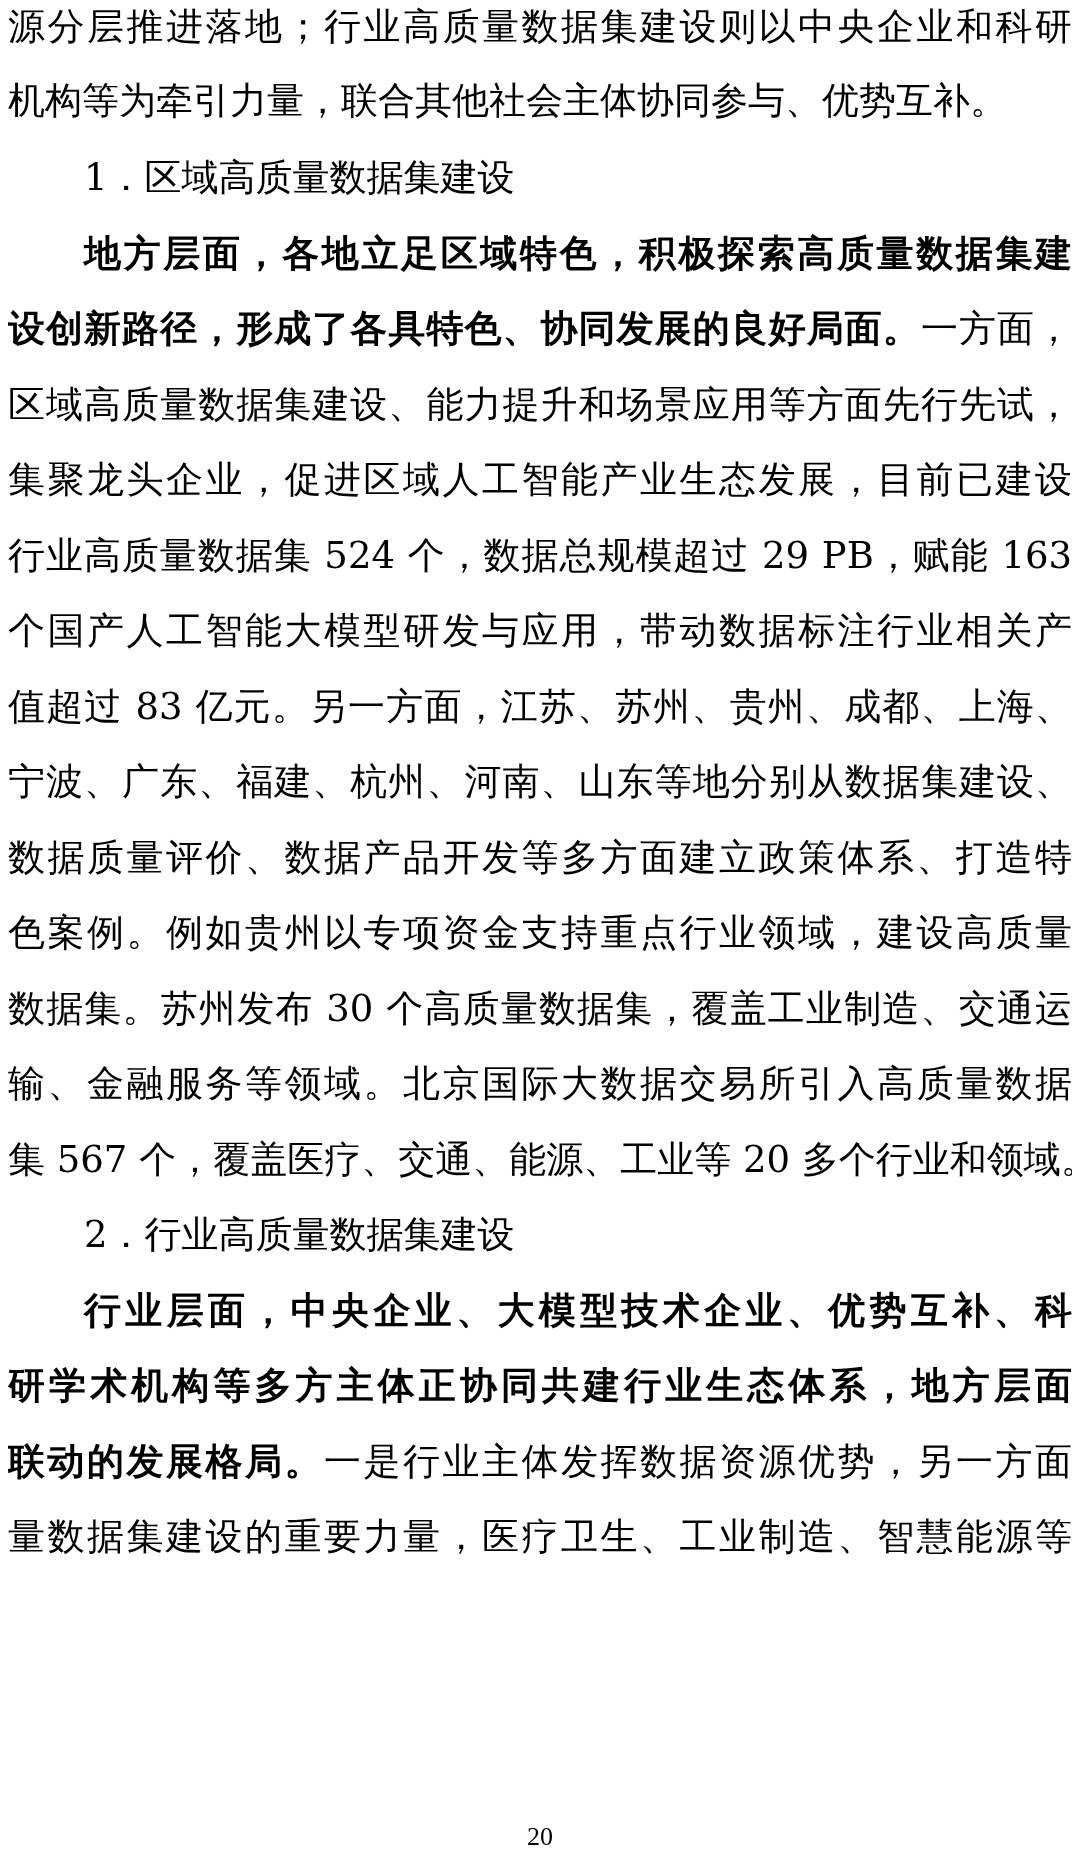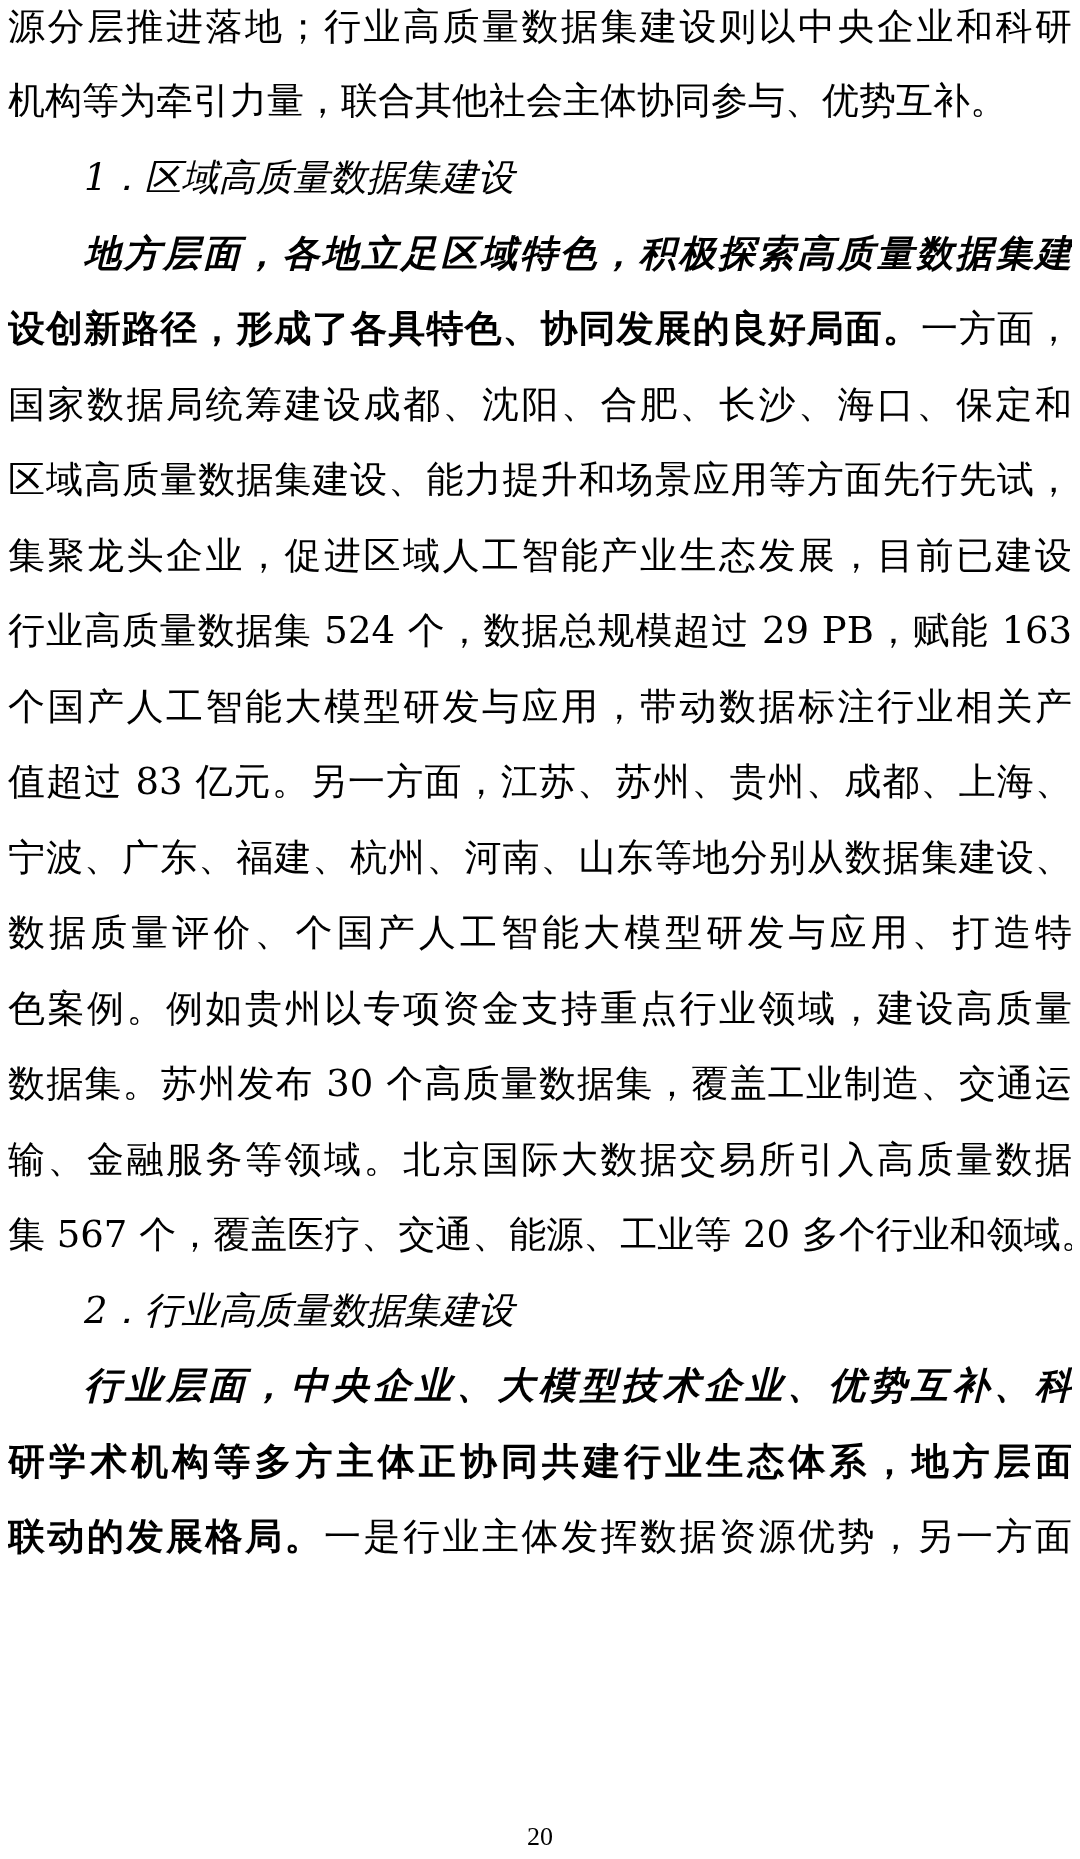--- a/index.html
+++ b/index.html
@@ -30,21 +30,20 @@
     text-align-last: justify;
     letter-spacing: 0;
     overflow: hidden;
   }
   .line.last {
     text-align-last: left;
     font-family: Liberation Mono, monospace;
   }
   .line.indent {
     padding-left: 76px;
-    font-style: italic;
   }
   .bold {
     font-family: "DejaVu Sans", "Liberation Sans", sans-serif;
     font-weight: bold;
   }
   .heading {
     text-align-last: left;
   }
   .page-number {
     position: absolute;
@@ -58,31 +57,31 @@
 </style>
 </head>
 <body>
 
 <div class="page">
   <div class="line"><span>源分层推进落地；行业高质量数据集建设则以中央企业和科研</span></div>
   <div class="line last"><span>机构等为牵引力量，联合其他社会主体协同参与、优势互补。</span></div>
   <div class="line indent heading"><span>1．区域高质量数据集建设</span></div>
   <div class="line indent"><span class="bold">地方层面，各地立足区域特色，积极探索高质量数据集建</span></div>
   <div class="line"><span class="bold">设创新路径，形成了各具特色、协同发展的良好局面。</span><span>一方面，</span></div>
-  <div class="line"><span>国家数据局统筹建设成都、沈阳、合肥、长沙、海口、保定和</span></div>
   <div class="line"><span>区域高质量数据集建设、能力提升和场景应用等方面先行先试，</span></div>
   <div class="line"><span>集聚龙头企业，促进区域人工智能产业生态发展，目前已建设</span></div>
   <div class="line"><span>行业高质量数据集 524 个，数据总规模超过 29 PB，赋能 163</span></div>
   <div class="line"><span>个国产人工智能大模型研发与应用，带动数据标注行业相关产</span></div>
   <div class="line"><span>值超过 83 亿元。另一方面，江苏、苏州、贵州、成都、上海、</span></div>
   <div class="line"><span>宁波、广东、福建、杭州、河南、山东等地分别从数据集建设、</span></div>
-  <div class="line"><span>数据质量评价、个国产人工智能大模型研发与应用、打造特</span></div>
+  <div class="line"><span>数据质量评价、数据产品开发等多方面建立政策体系、打造特</span></div>
   <div class="line"><span>色案例。例如贵州以专项资金支持重点行业领域，建设高质量</span></div>
   <div class="line"><span>数据集。苏州发布 30 个高质量数据集，覆盖工业制造、交通运</span></div>
   <div class="line"><span>输、金融服务等领域。北京国际大数据交易所引入高质量数据</span></div>
   <div class="line"><span>集 567 个，覆盖医疗、交通、能源、工业等 20 多个行业和领域。</span></div>
   <div class="line indent heading"><span>2．行业高质量数据集建设</span></div>
   <div class="line indent"><span class="bold">行业层面，中央企业、大模型技术企业、优势互补、科</span></div>
   <div class="line"><span class="bold">研学术机构等多方主体正协同共建行业生态体系，地方层面</span></div>
   <div class="line"><span class="bold">联动的发展格局。</span><span>一是行业主体发挥数据资源优势，另一方面</span></div>
+  <div class="line"><span>量数据集建设的重要力量，医疗卫生、工业制造、智慧能源等</span></div>
 </div>
 
 <div class="page-number">20</div>
 
 </body></html>

